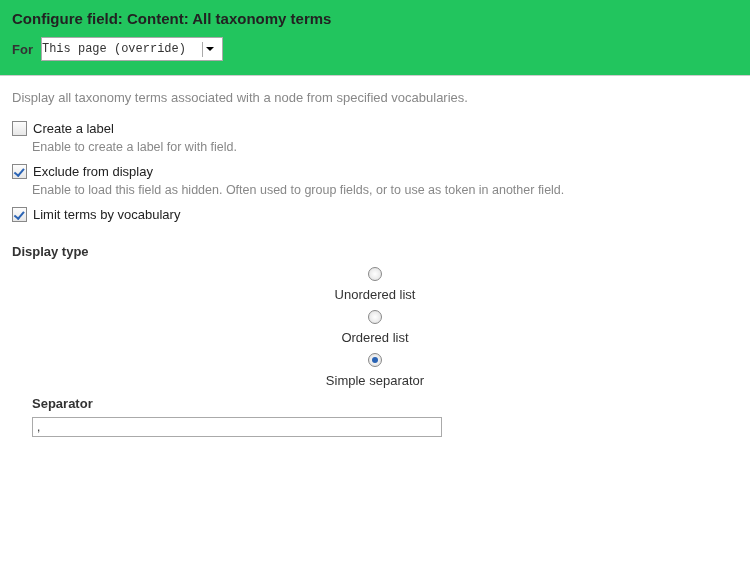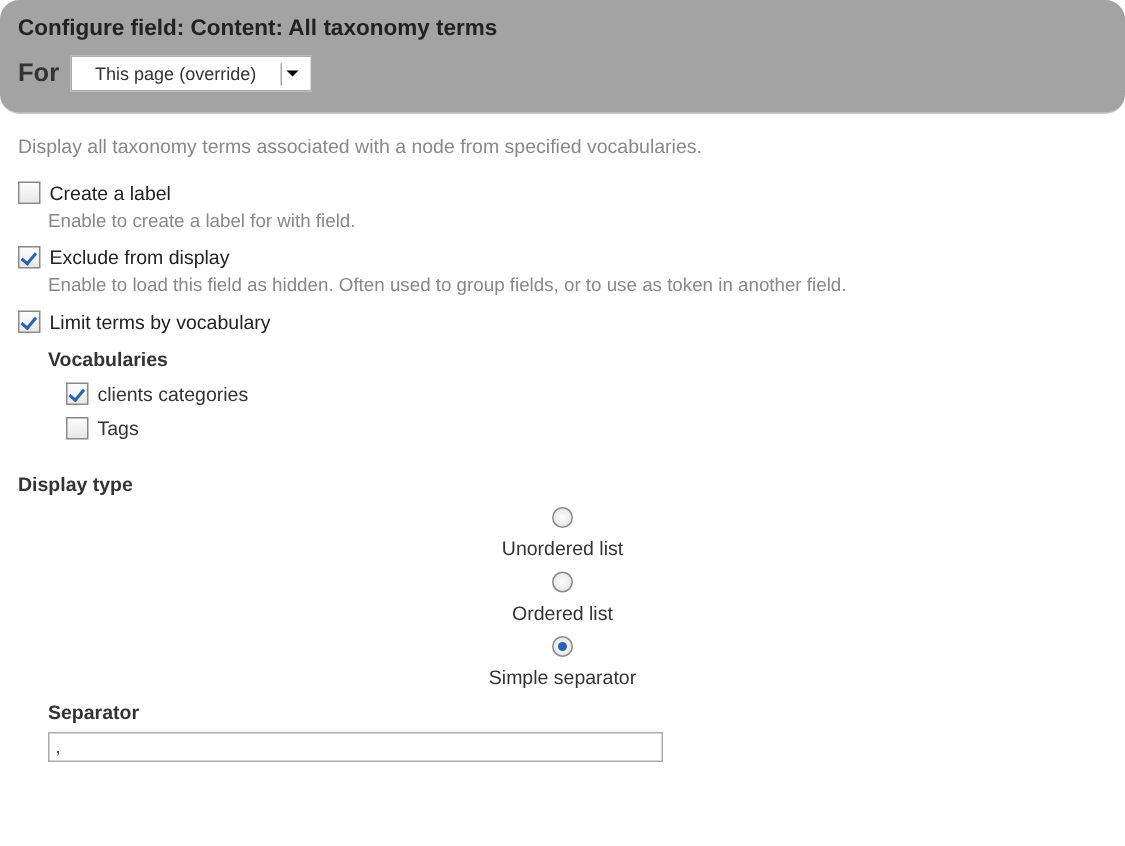--- a/index.html
+++ b/index.html
@@ -5,48 +5,47 @@
   html, body {
     margin: 0;
     padding: 0;
     font-family: "Lucida Grande", "Segoe UI", Verdana, Arial, sans-serif;
     font-size: 13px;
     color: #333;
     background: #fff;
     width: 750px;
   }
   .header {
-    background: #a3a3a3;
+    background: #22c55e;
     border-bottom: 1px solid #ccc;
     padding: 10px 12px 14px 12px;
-    border-radius: 13px;
   }
   .title {
     font-weight: bold;
     font-size: 15px;
     color: #222;
     margin: 0 0 10px 0;
   }
   .for-row {
     display: flex;
     align-items: center;
     gap: 8px;
   }
   .for-label {
     font-weight: bold;
-    font-size: 17px;
+    font-size: 13px;
   }
   .for-select {
     display: inline-flex;
     align-items: center;
     height: 20px;
-    padding: 1px 4px 1px 15px;
+    padding: 1px 4px 1px 0;
     border: 1px solid #aaa;
     background: #fff;
-    font-family: Liberation Sans, sans-serif;
+    font-family: Liberation Mono, monospace;
     font-size: 12px;
     color: #333;
     gap: 16px;
   }
   .for-select .caret-box {
     width: 15px;
     height: 15px;
     border-left: 1px solid #aaa;
     display: flex;
     align-items: center;
@@ -196,31 +195,20 @@
     </div>
     <div class="opt-desc">Enable to load this field as hidden. Often used to group fields, or to use as token in another field.</div>
   </div>
 
 
   <div class="opt">
     <div class="opt-row">
       <span class="cb checked"></span>
       <span class="opt-label">Limit terms by vocabulary</span>
     </div>
-    <div class="sub-block">
-      <div class="sub-head">Vocabularies</div>
-      <div class="sub-opt">
-        <span class="cb checked"></span>
-        <span>clients  categories</span>
-      </div>
-      <div class="sub-opt">
-        <span class="cb"></span>
-        <span>Tags</span>
-      </div>
-    </div>
   </div>
 
   <div class="section-head">Display type</div>
 
   <div class="radio-row">
     <span class="rd"></span>
     <span>Unordered list</span>
   </div>
   <div class="radio-row">
     <span class="rd"></span>

